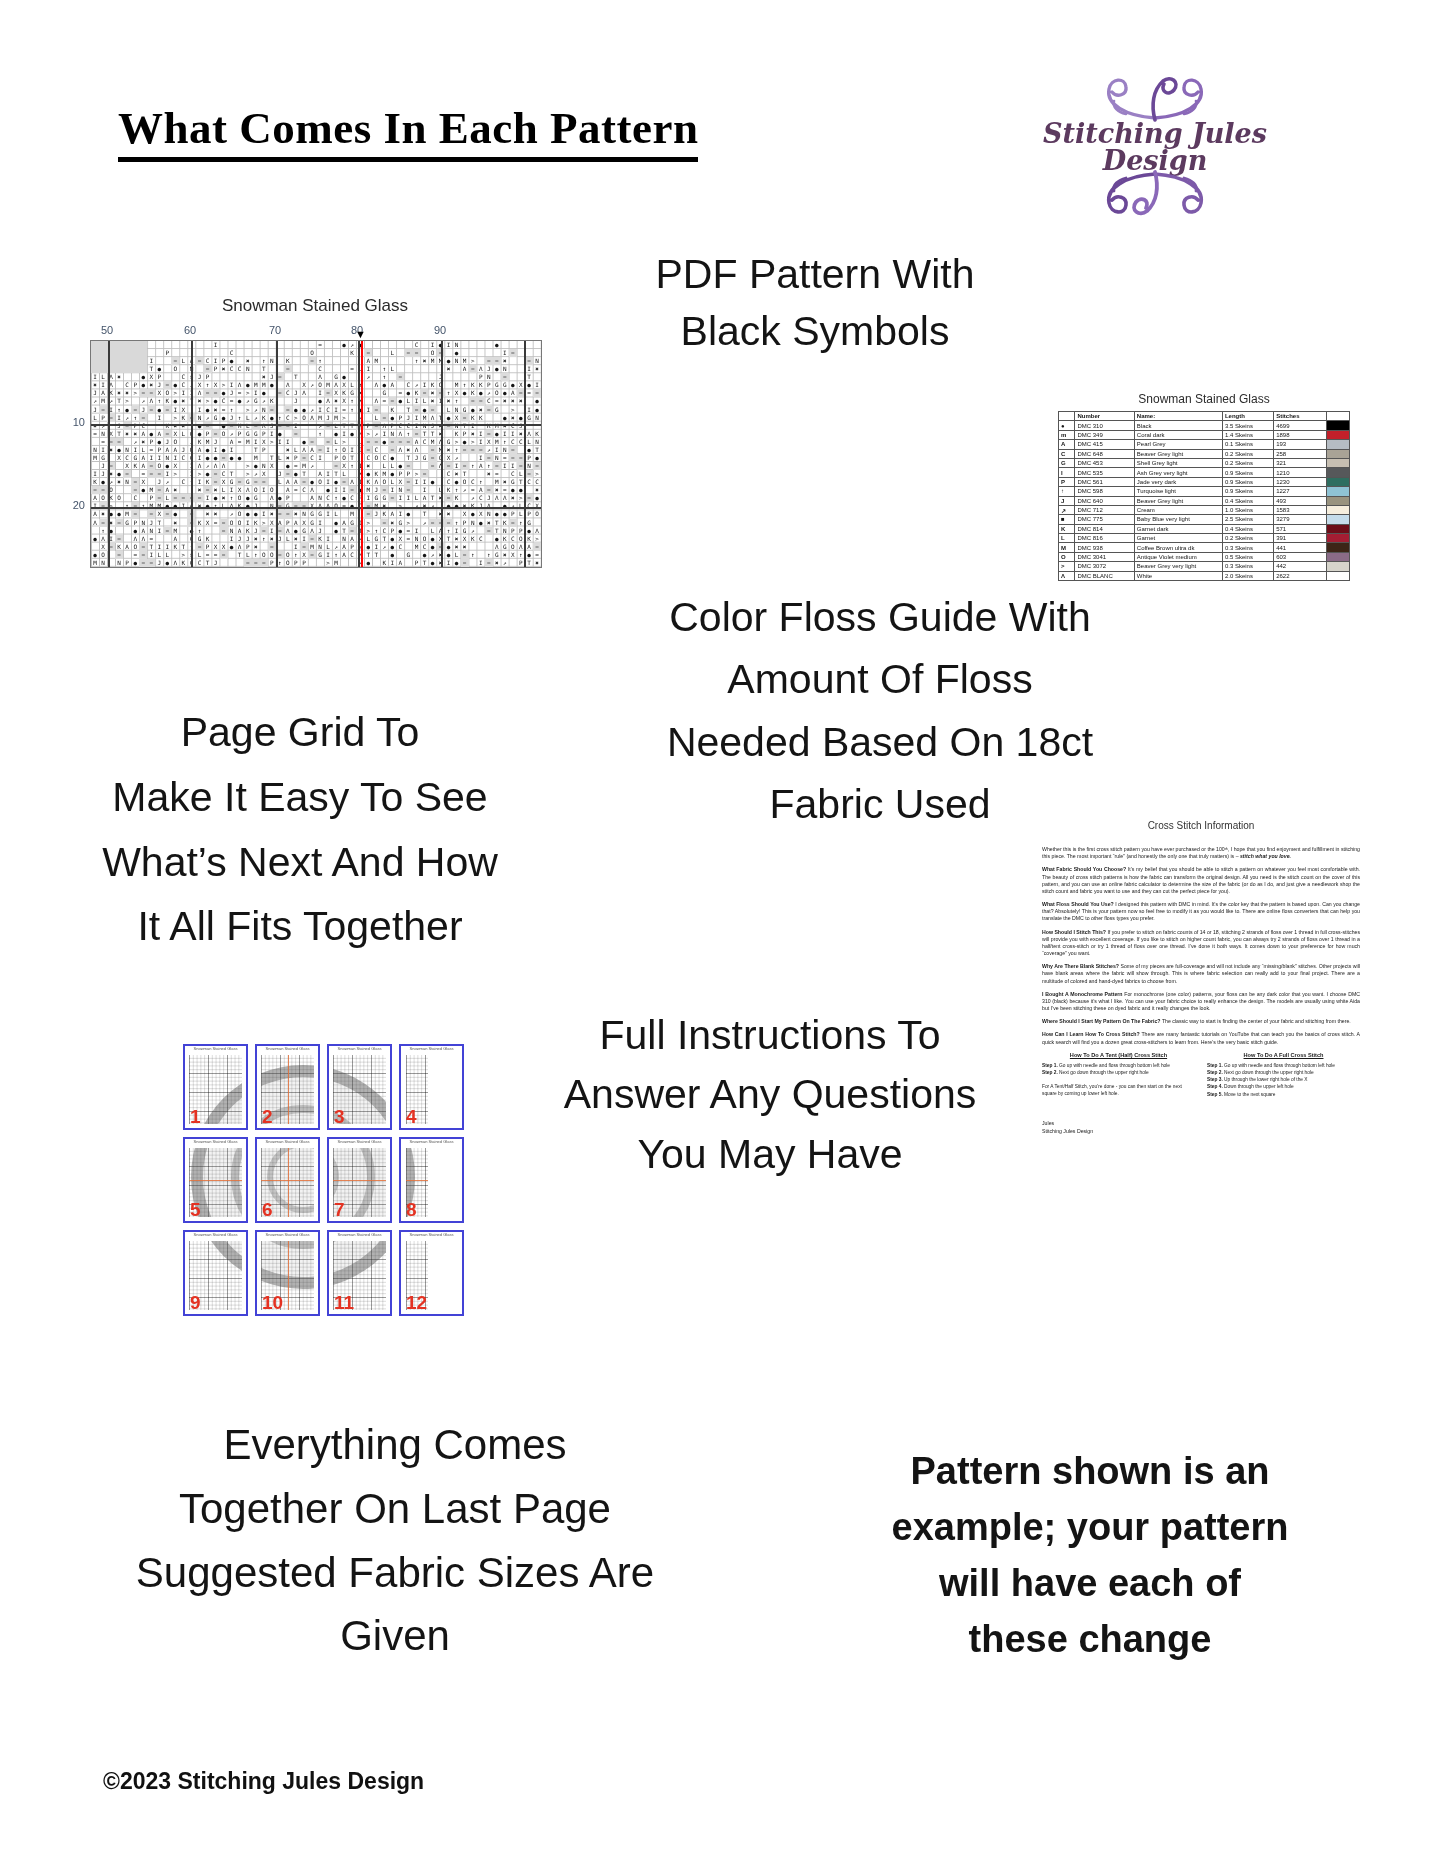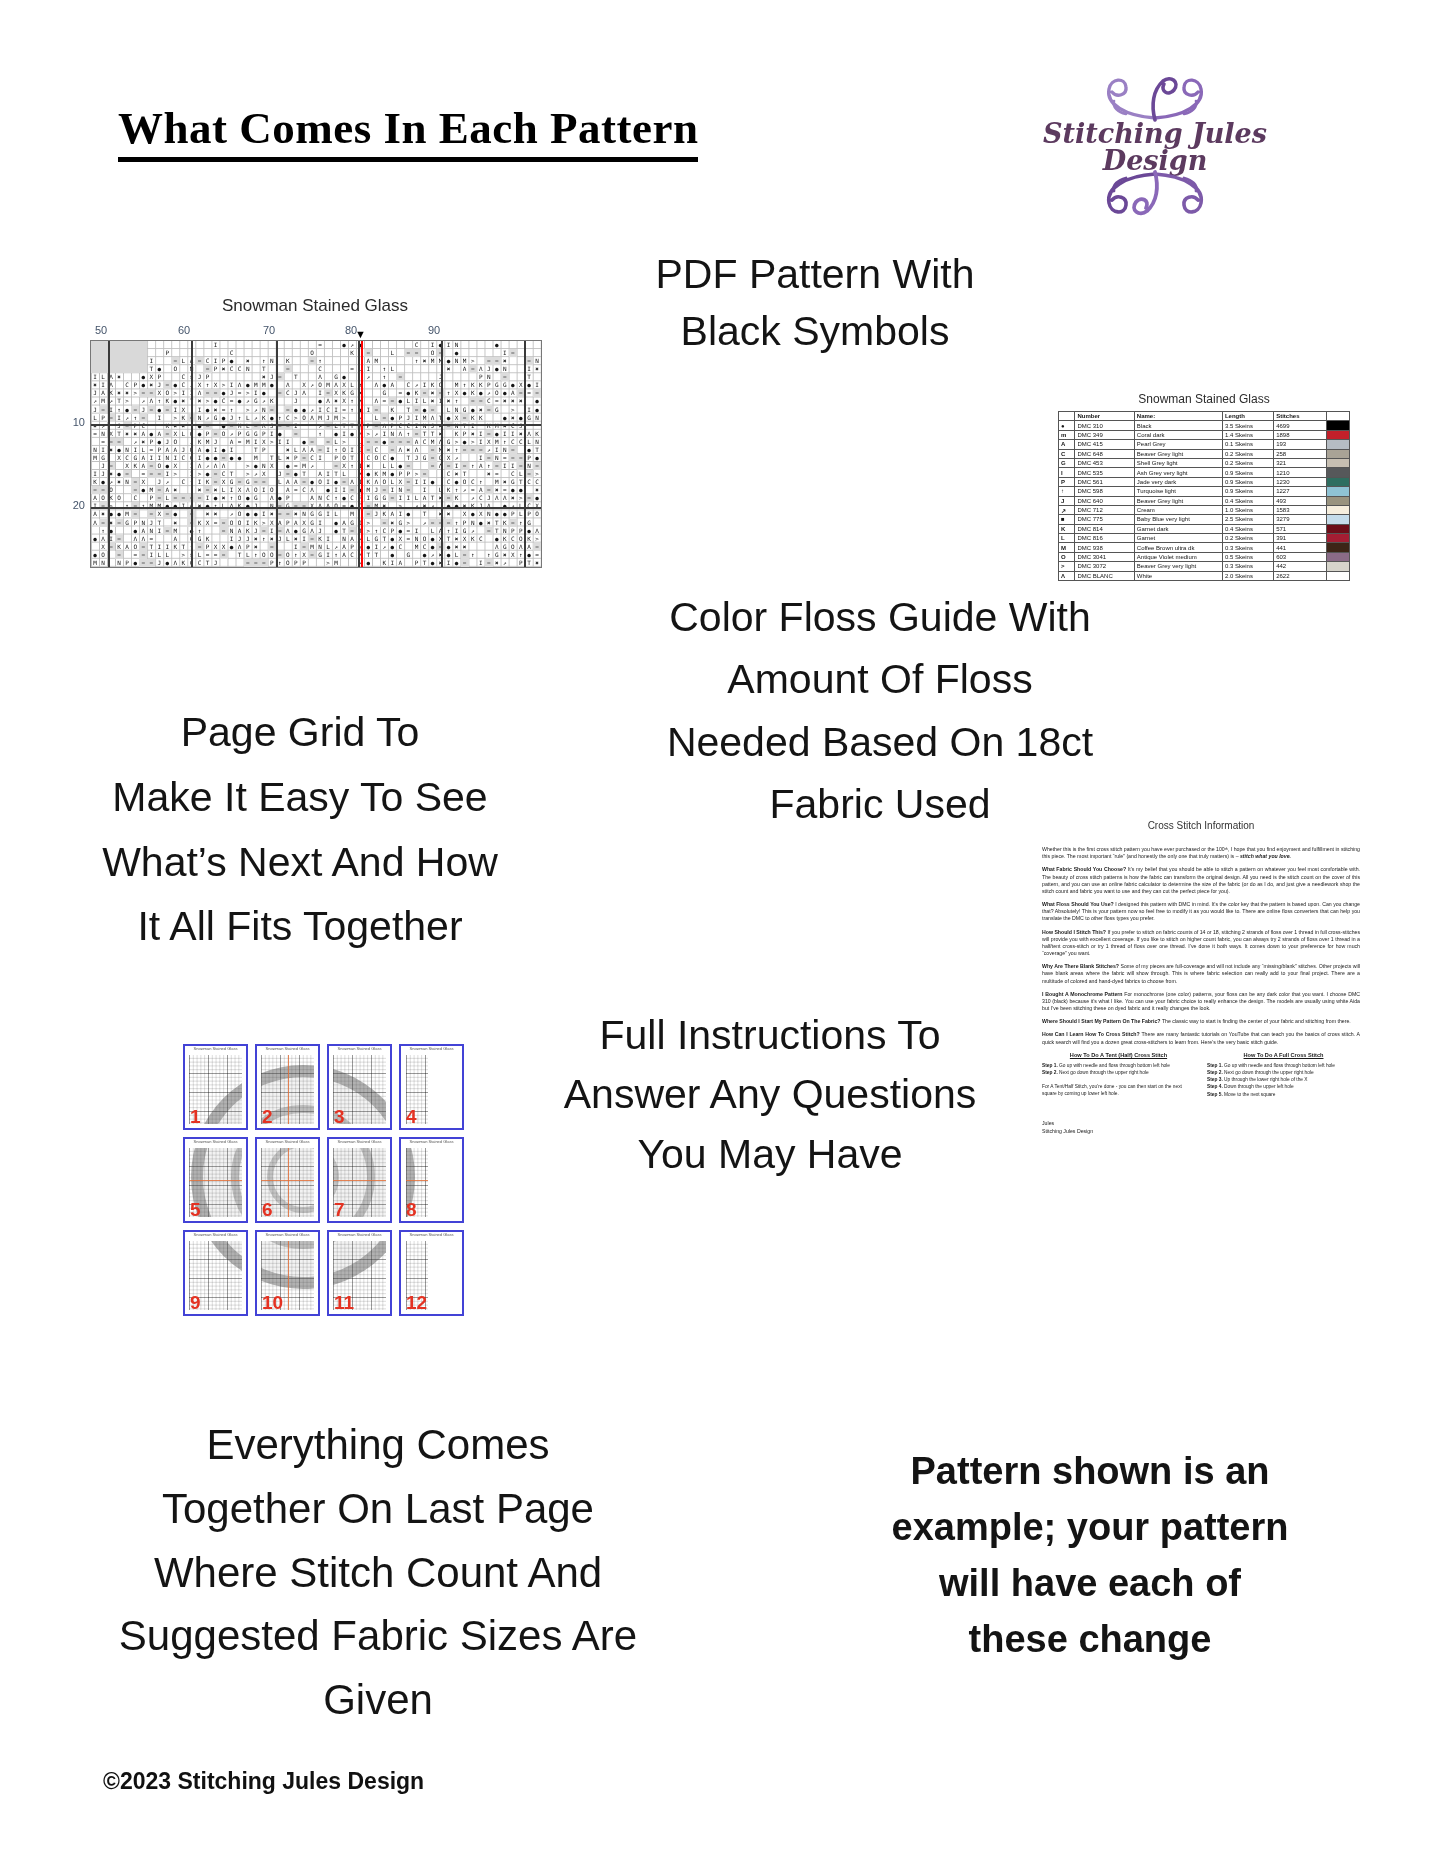--- a/index.html
+++ b/index.html
@@ -12,21 +12,21 @@
     border-bottom:5px solid #000;padding-bottom:3px;line-height:1.1;}
   .logo{position:absolute;left:1000px;top:72px;width:310px;text-align:center;}
   .logo-text{font-family:"DejaVu Serif",serif;font-style:italic;font-weight:700;
     font-size:27px;color:#5c3a5f;line-height:1;display:block;margin:-4px 0 -6px 0;}
   .flourish{display:block;margin:0 auto;}
 
   
   .chart-panel{position:absolute;left:30px;top:296px;width:520px;}
   .chart-title{margin-left:60px;width:450px;text-align:center;font-size:17px;color:#2b2b2b;}
   .chart-collabels{position:relative;margin-left:60px;width:450px;height:16px;margin-top:8px;}
-  .chart-collabels span{position:absolute;width:24px;font-size:11px;color:#44546a;}
+  .chart-collabels span{position:absolute;width:24px;text-align:center;font-size:11px;color:#44546a;}
   .cs-grid{position:relative;margin-left:60px;width:450px;height:226px;border:1px solid #777;
     background-image:
       linear-gradient(90deg,#bfbfbf 1px,transparent 1px),
       linear-gradient(0deg,#bfbfbf 1px,transparent 1px);
     background-size:8.04px 8.07px;}
   .cs-cells{position:absolute;inset:0;display:grid;grid-template-columns:repeat(56,1fr);
     grid-template-rows:repeat(28,1fr);}
   .cs-cells i{font-style:normal;font-family:"DejaVu Sans Mono",monospace;font-size:6px;
     line-height:8px;text-align:center;color:#161616;overflow:hidden;}
   .cs-cells i.sh{background:#dcdcdc;color:#666;}
@@ -37,21 +37,21 @@
   .tri{position:absolute;top:-13px;font-size:11px;color:#000;z-index:3;}
   .rlab{position:absolute;left:-30px;width:24px;text-align:right;font-size:11px;color:#44546a;}
 
   
   .cap{position:absolute;text-align:center;color:#141414;}
   .cap div{white-space:nowrap;}
   .cap-pdf{left:565px;top:246px;width:500px;font-size:41px;line-height:1.38;}
   .cap-floss{left:595px;top:586px;width:570px;font-size:41px;line-height:1.52;}
   .cap-pagegrid{left:35px;top:700px;width:530px;font-size:41px;line-height:1.58;}
   .cap-instr{left:465px;top:1006px;width:610px;font-size:41px;line-height:1.45;}
-  .cap-last{left:63px;top:1413px;width:630px;font-size:42px;line-height:1.52;}
+  .cap-last{left:80px;top:1413px;width:630px;font-size:42px;line-height:1.52;}
   .cap-example{left:830px;top:1444px;width:520px;font-size:38px;line-height:1.47;font-weight:700;}
   .copyright{position:absolute;left:103px;top:1768px;font-size:23px;font-weight:700;color:#111;text-align:center;}
 
   
   .floss-panel{position:absolute;left:1058px;top:392px;width:292px;}
   .floss-title{text-align:center;font-size:12px;color:#2b2b2b;margin-bottom:5px;}
   table.floss{border-collapse:collapse;width:100%;font-size:6px;table-layout:fixed;}
   table.floss th,table.floss td{border:0.5px solid #555;padding:0 2px;height:8.4px;
     overflow:hidden;white-space:nowrap;text-align:left;}
   table.floss th{font-weight:700;}
@@ -1737,21 +1737,20 @@
 
   <div class="cap cap-instr">
     <div>Full Instructions To</div>
     <div>Answer Any Questions</div>
     <div>You May Have</div>
   </div>
 
   <div class="cap cap-last">
     <div>Everything Comes</div>
     <div>Together On Last Page</div>
-    <div>Where Stitch Count And</div>
     <div>Suggested Fabric Sizes Are</div>
     <div>Given</div>
   </div>
 
   <div class="cap cap-example">
     <div>Pattern shown is an</div>
     <div>example; your pattern</div>
     <div>will have each of</div>
     <div>these change</div>
   </div>

